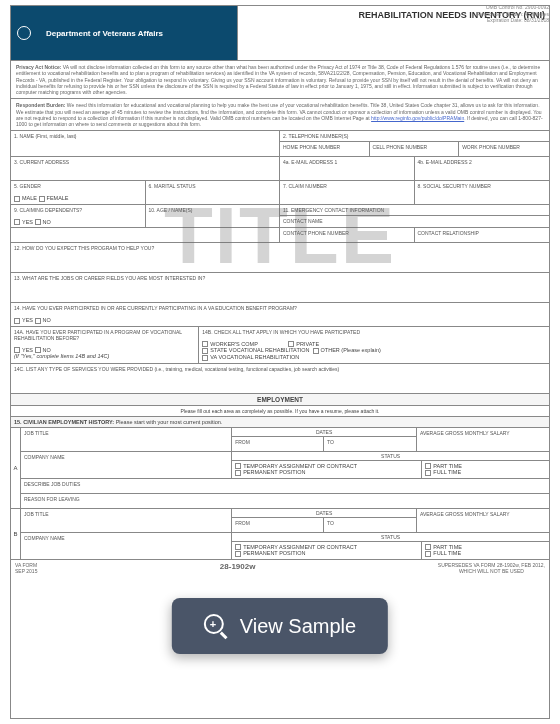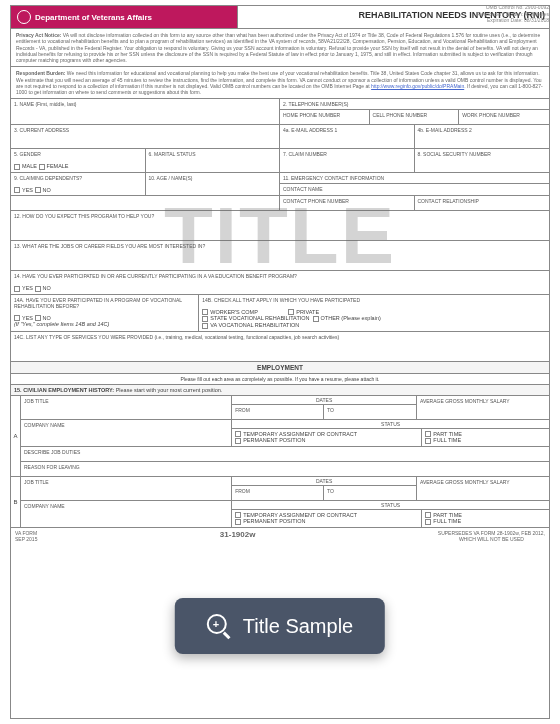--- a/index.html
+++ b/index.html
@@ -1,20 +1,20 @@
 <!DOCTYPE html>
 <html><head>
 <meta charset="utf-8">
 <style>
 *{box-sizing:border-box;margin:0;padding:0}
 body{width:560px;height:724px;background:#fff;font-family:Arial,sans-serif;position:relative;overflow:hidden}
 .form{position:absolute;top:5px;left:10px;right:10px;bottom:5px;border:1px solid #888;font-size:5.5px;color:#444;background:#fff}
 .hdr-meta{position:absolute;top:-2px;right:0;font-size:5px;text-align:right;color:#888;line-height:1.3}
 .top{display:flex;border-bottom:1px solid #888}
-.dept{background:#be185d;color:#fff;padding:4px 6px;font-size:8px;font-weight:bold;width:42%;display:flex;align-items:center;gap:4px}
+.dept{background:#0c4a6e;color:#fff;padding:20px 6px;font-size:8px;font-weight:bold;width:42%;display:flex;align-items:center;gap:15px}
 .logo{width:14px;height:14px;border:1.5px solid #fff;border-radius:50%;display:inline-block}
 .title{flex:1;text-align:right;padding:4px;font-size:9px;font-weight:bold;color:#333;border-left:1px solid #888}
 .notice{padding:3px 5px;font-size:5px;line-height:1.25;color:#666;border-bottom:1px solid #888}
 .notice a{color:#4466cc;text-decoration:underline}
 .row{display:flex;border-bottom:1px solid #888}
 .cell{border-right:1px solid #888;padding:2px 3px;min-height:14px;position:relative}
 .cell:last-child{border-right:none}
 .lbl{font-size:5px;color:#555;display:block}
 .tall{min-height:24px}
 .taller{min-height:30px}
@@ -248,26 +248,26 @@
               <div class="jcell" style="width:60%"><span class="cb"></span><span>TEMPORARY ASSIGNMENT OR CONTRACT</span><br><span class="cb"></span><span>PERMANENT POSITION</span></div>
               <div class="jcell" style="width:40%"><span class="cb"></span><span>PART TIME</span><br><span class="cb"></span><span>FULL TIME</span></div>
             </div>
           </div>
 </div>
 </div>
 </div>
 
 <div class="ftr">
 <div><span>VA FORM</span><br><span>SEP 2015</span></div>
-<div style="font-weight:bold;font-size:8px">31-1902w</div>
+<div style="font-weight:bold;font-size:8px">28-1902w</div>
 <div style="text-align:center"><span>SUPERSEDES VA FORM 28-1902w, FEB 2012,</span><br><span>WHICH WILL NOT BE USED</span></div>
 </div>
 
 </div>
 
 <div class="watermark">TITLE</div>
 
 <div class="view-btn">
 <span class="zoom-icon">
       <span class="zoom-plus">+</span>
     </span>
-<span>Title Sample</span>
+<span>View Sample</span>
 </div>
 
 </body></html>

